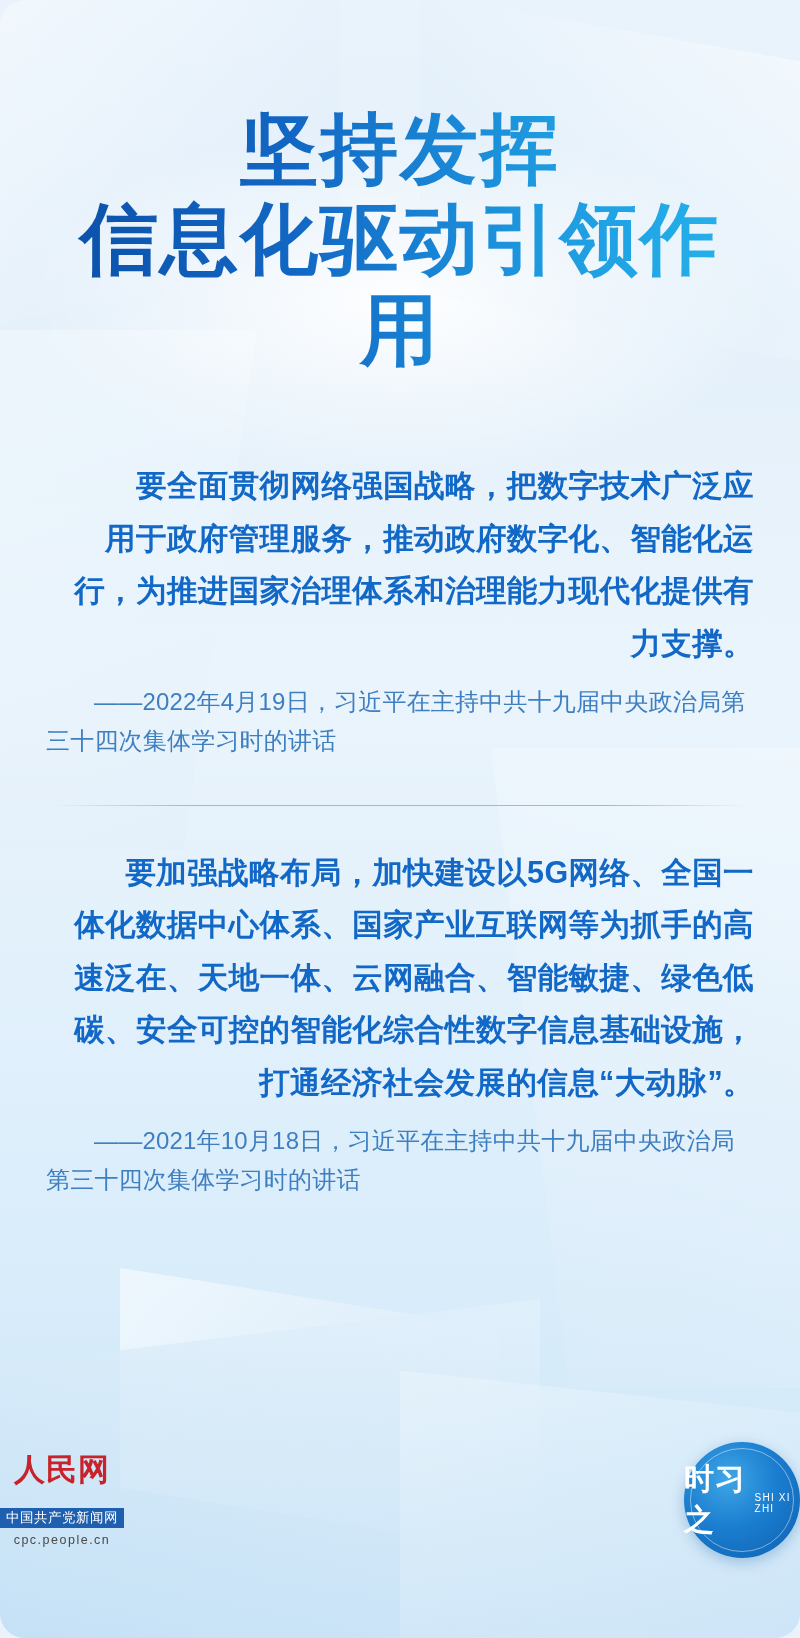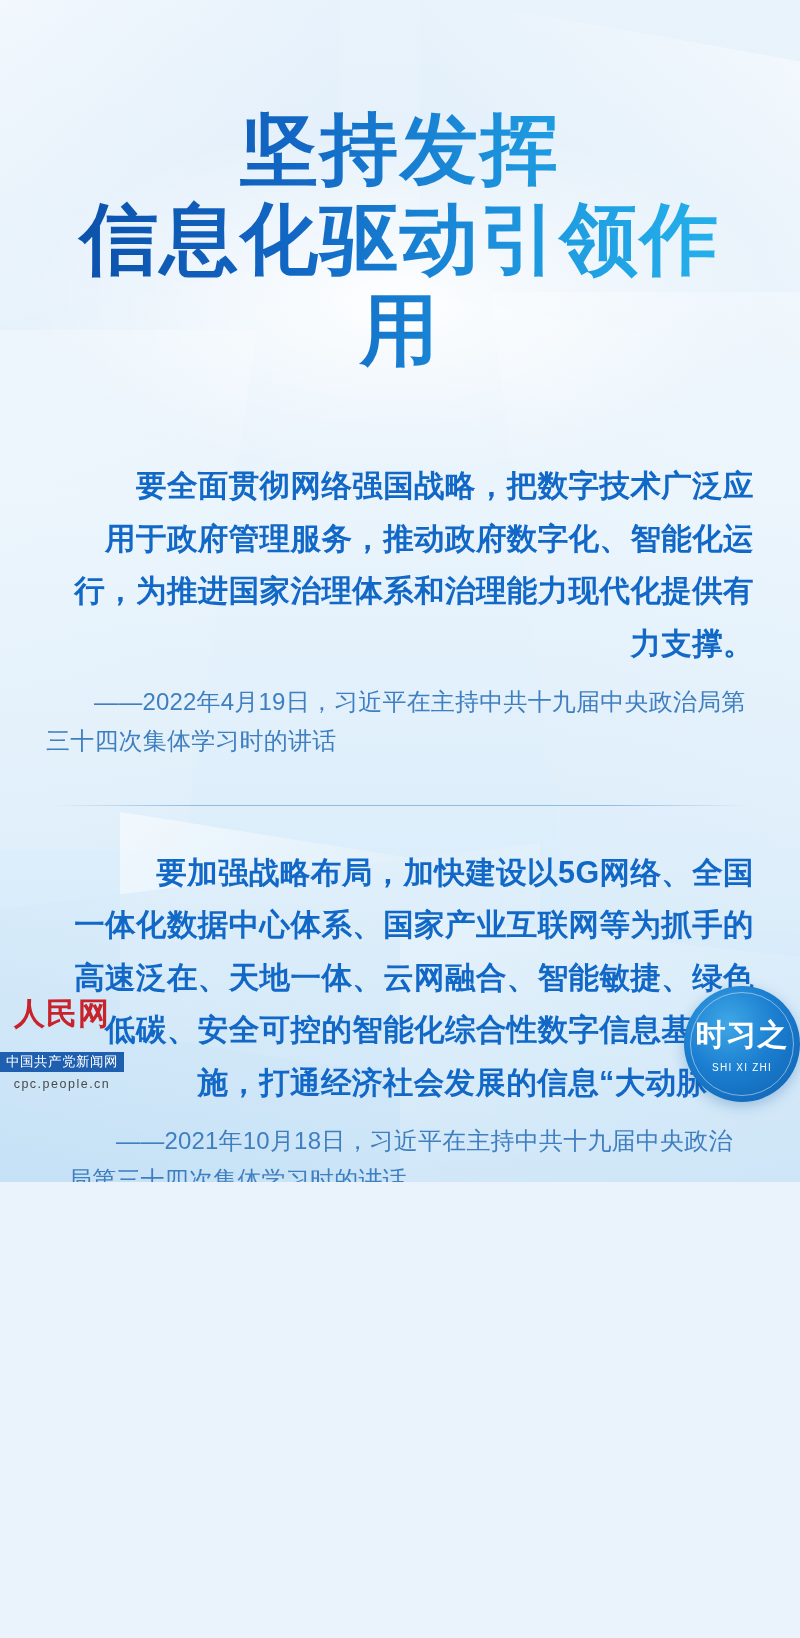--- a/index.html
+++ b/index.html
@@ -9,24 +9,25 @@
   body {
     width: 800px;
     height: 1638px;
     font-family: "Liberation Sans", sans-serif;
     background: #eaf3fb;
     overflow: hidden;
   }
   .poster {
     position: relative;
     width: 800px;
-    height: 1182px;
+    height: 1638px;
     background:
       linear-gradient(180deg, #e9f3fc 0%, #e4f0fa 18%, #eaf4fc 42%, #dceefb 72%, #cde6f8 100%);
     overflow: hidden;
+    border-radius: 25px;
   }
   
   .facet {
     position: absolute;
     opacity: 0.55;
     pointer-events: none;
   }
   .f1 {
     top: -60px; left: -120px;
     width: 460px; height: 360px;
@@ -111,21 +112,20 @@
   .title-line-2 {
     font-size: 78px;
     margin-top: 0;
   }
 
   .quote-block {
     margin-top: 84px;
   }
   .quote-block.second {
     margin-top: 0;
-    margin-left: 22px;
   }
   .quote-text {
     font-size: 30.5px;
     font-weight: bold;
     color: #1268c6;
     line-height: 1.72;
     text-indent: 2em;
     letter-spacing: 0.4px;
     text-align: right;
   }
@@ -177,21 +177,21 @@
   .brand-url {
     margin-top: 6px;
     font-size: 12.5px;
     color: #4a4a4a;
     font-family: Liberation Sans, sans-serif;
     letter-spacing: 1.5px;
   }
   .seal {
     position: relative;
     display: flex;
-    flex-direction: column;
+    flex-direction: row;
     align-items: center;
     justify-content: center;
     width: 116px;
     height: 116px;
     border-radius: 50%;
     background: radial-gradient(circle at 38% 32%, #3fa7e6 0%, #1b7ed0 45%, #0e5fae 100%);
     color: #ffffff;
     box-shadow: 0 4px 14px rgba(20, 90, 160, 0.3);
   }
   .seal::before {

